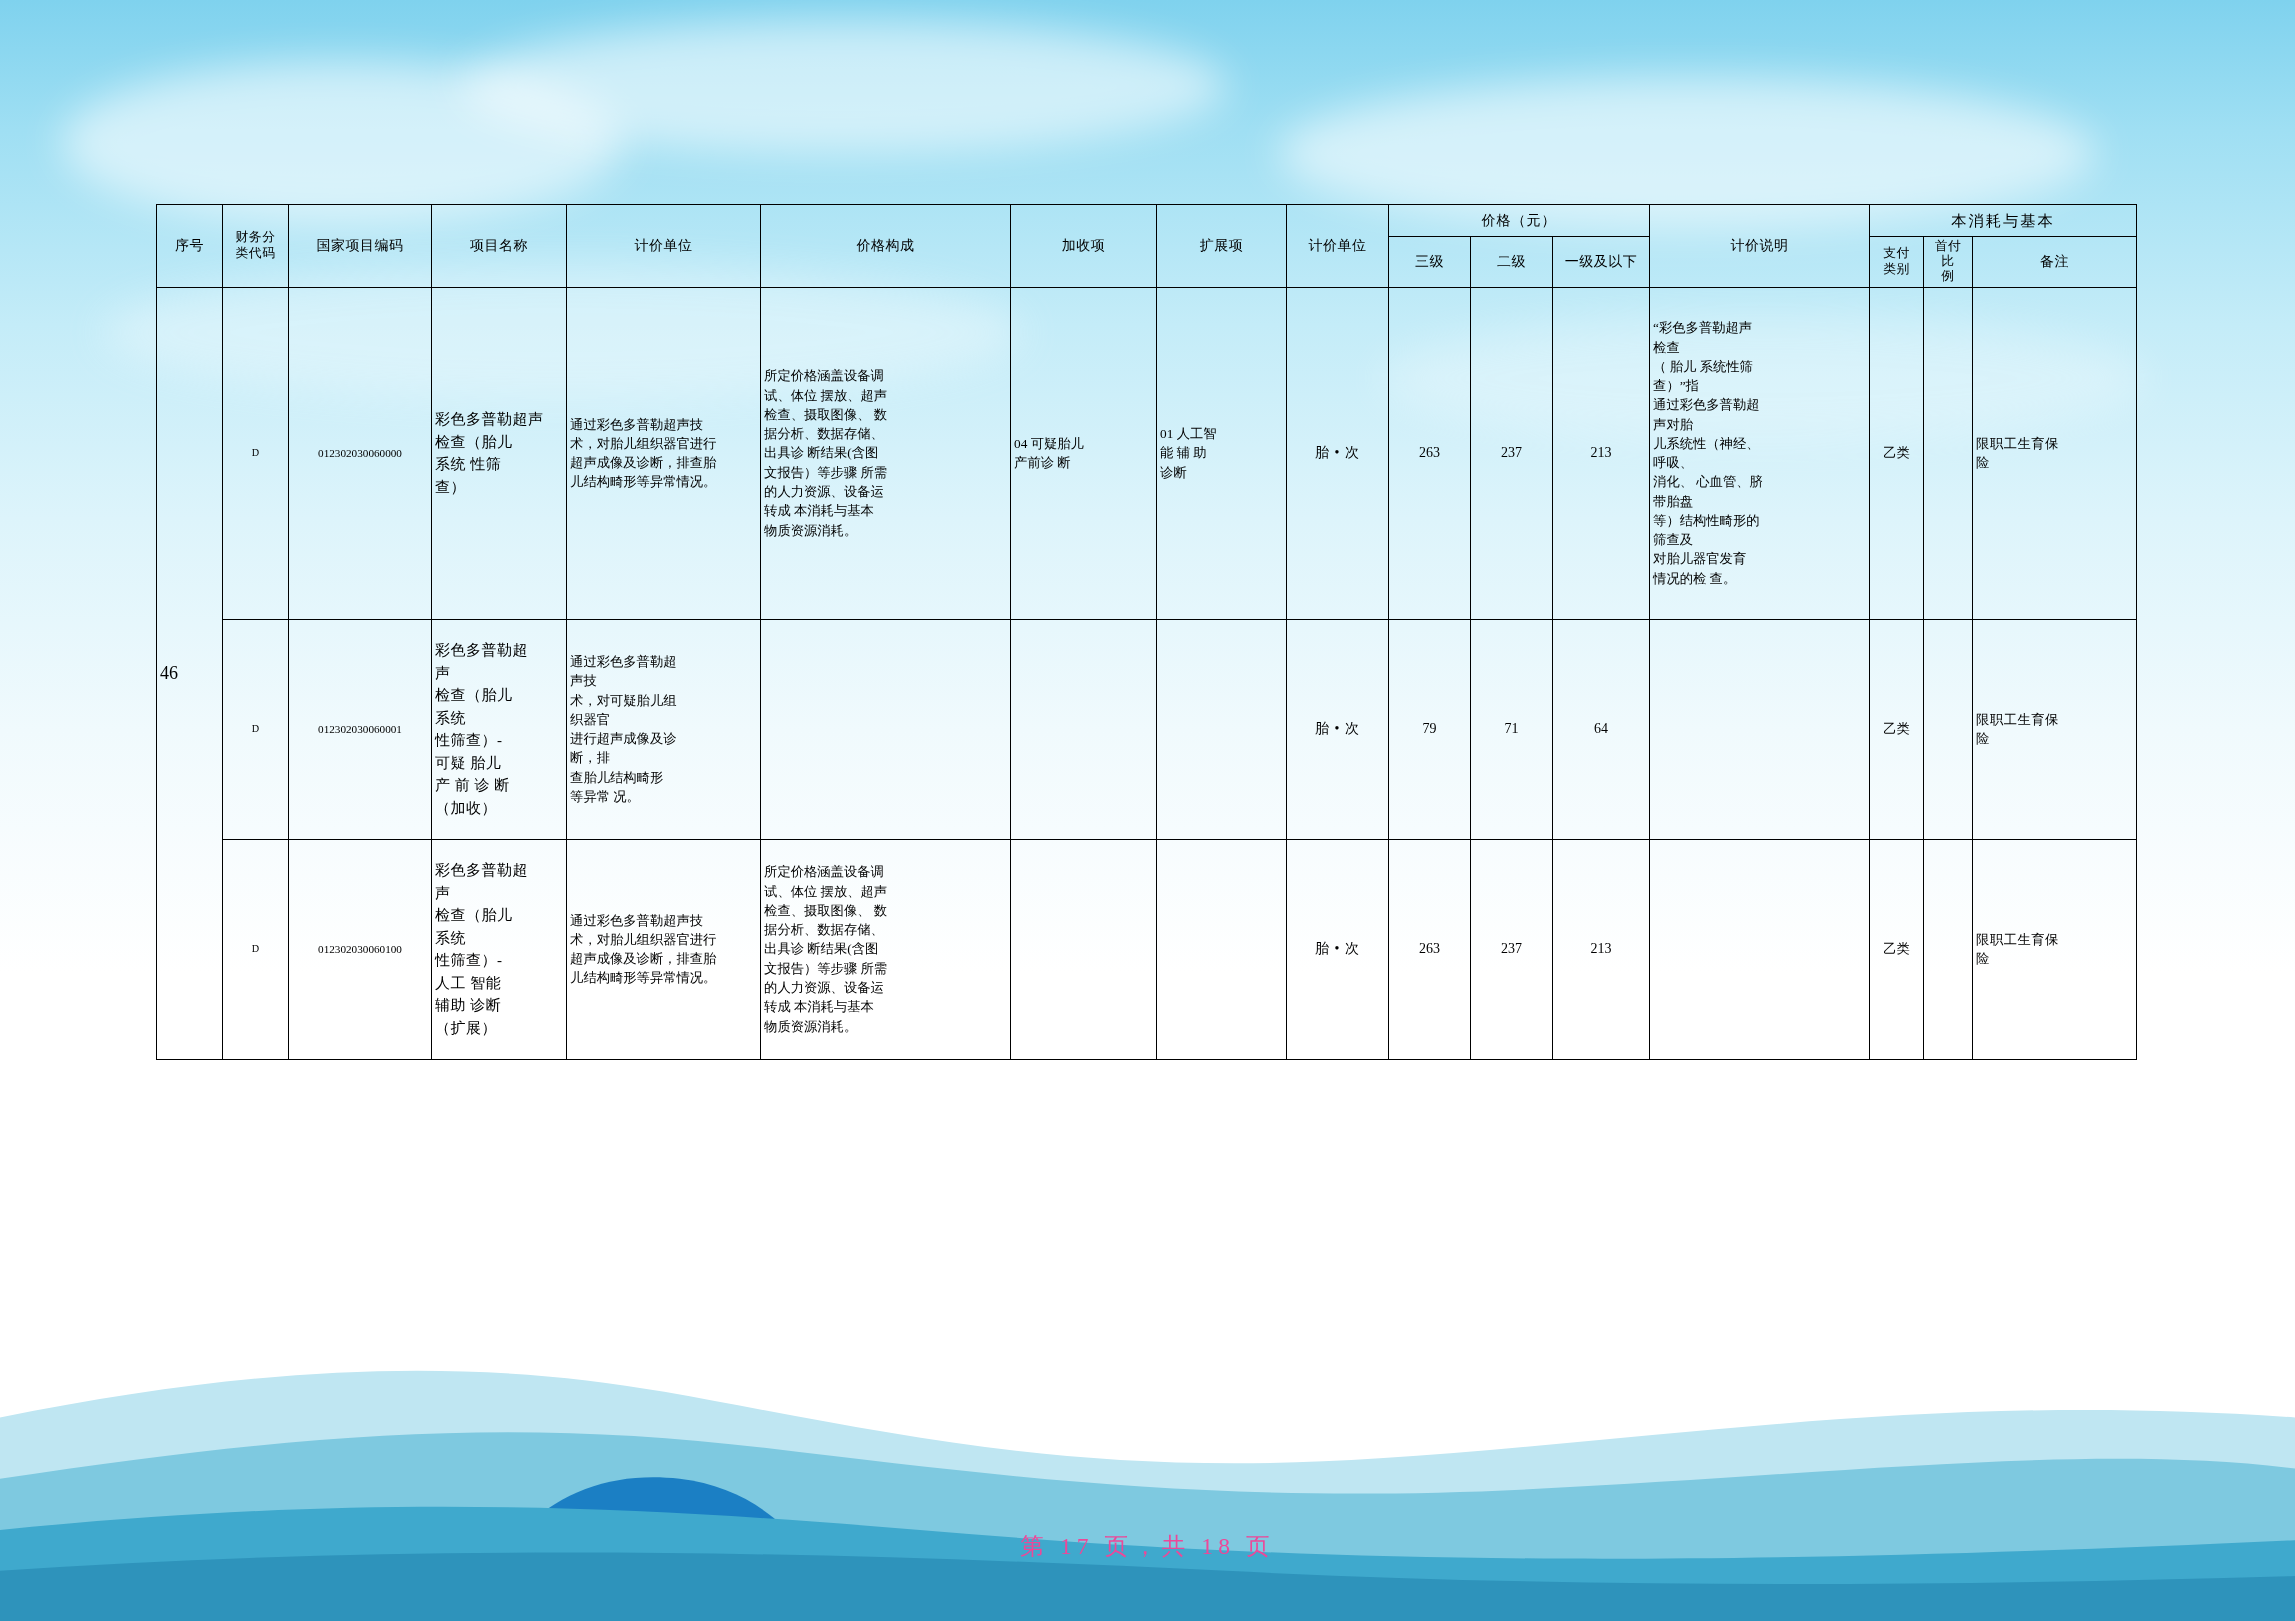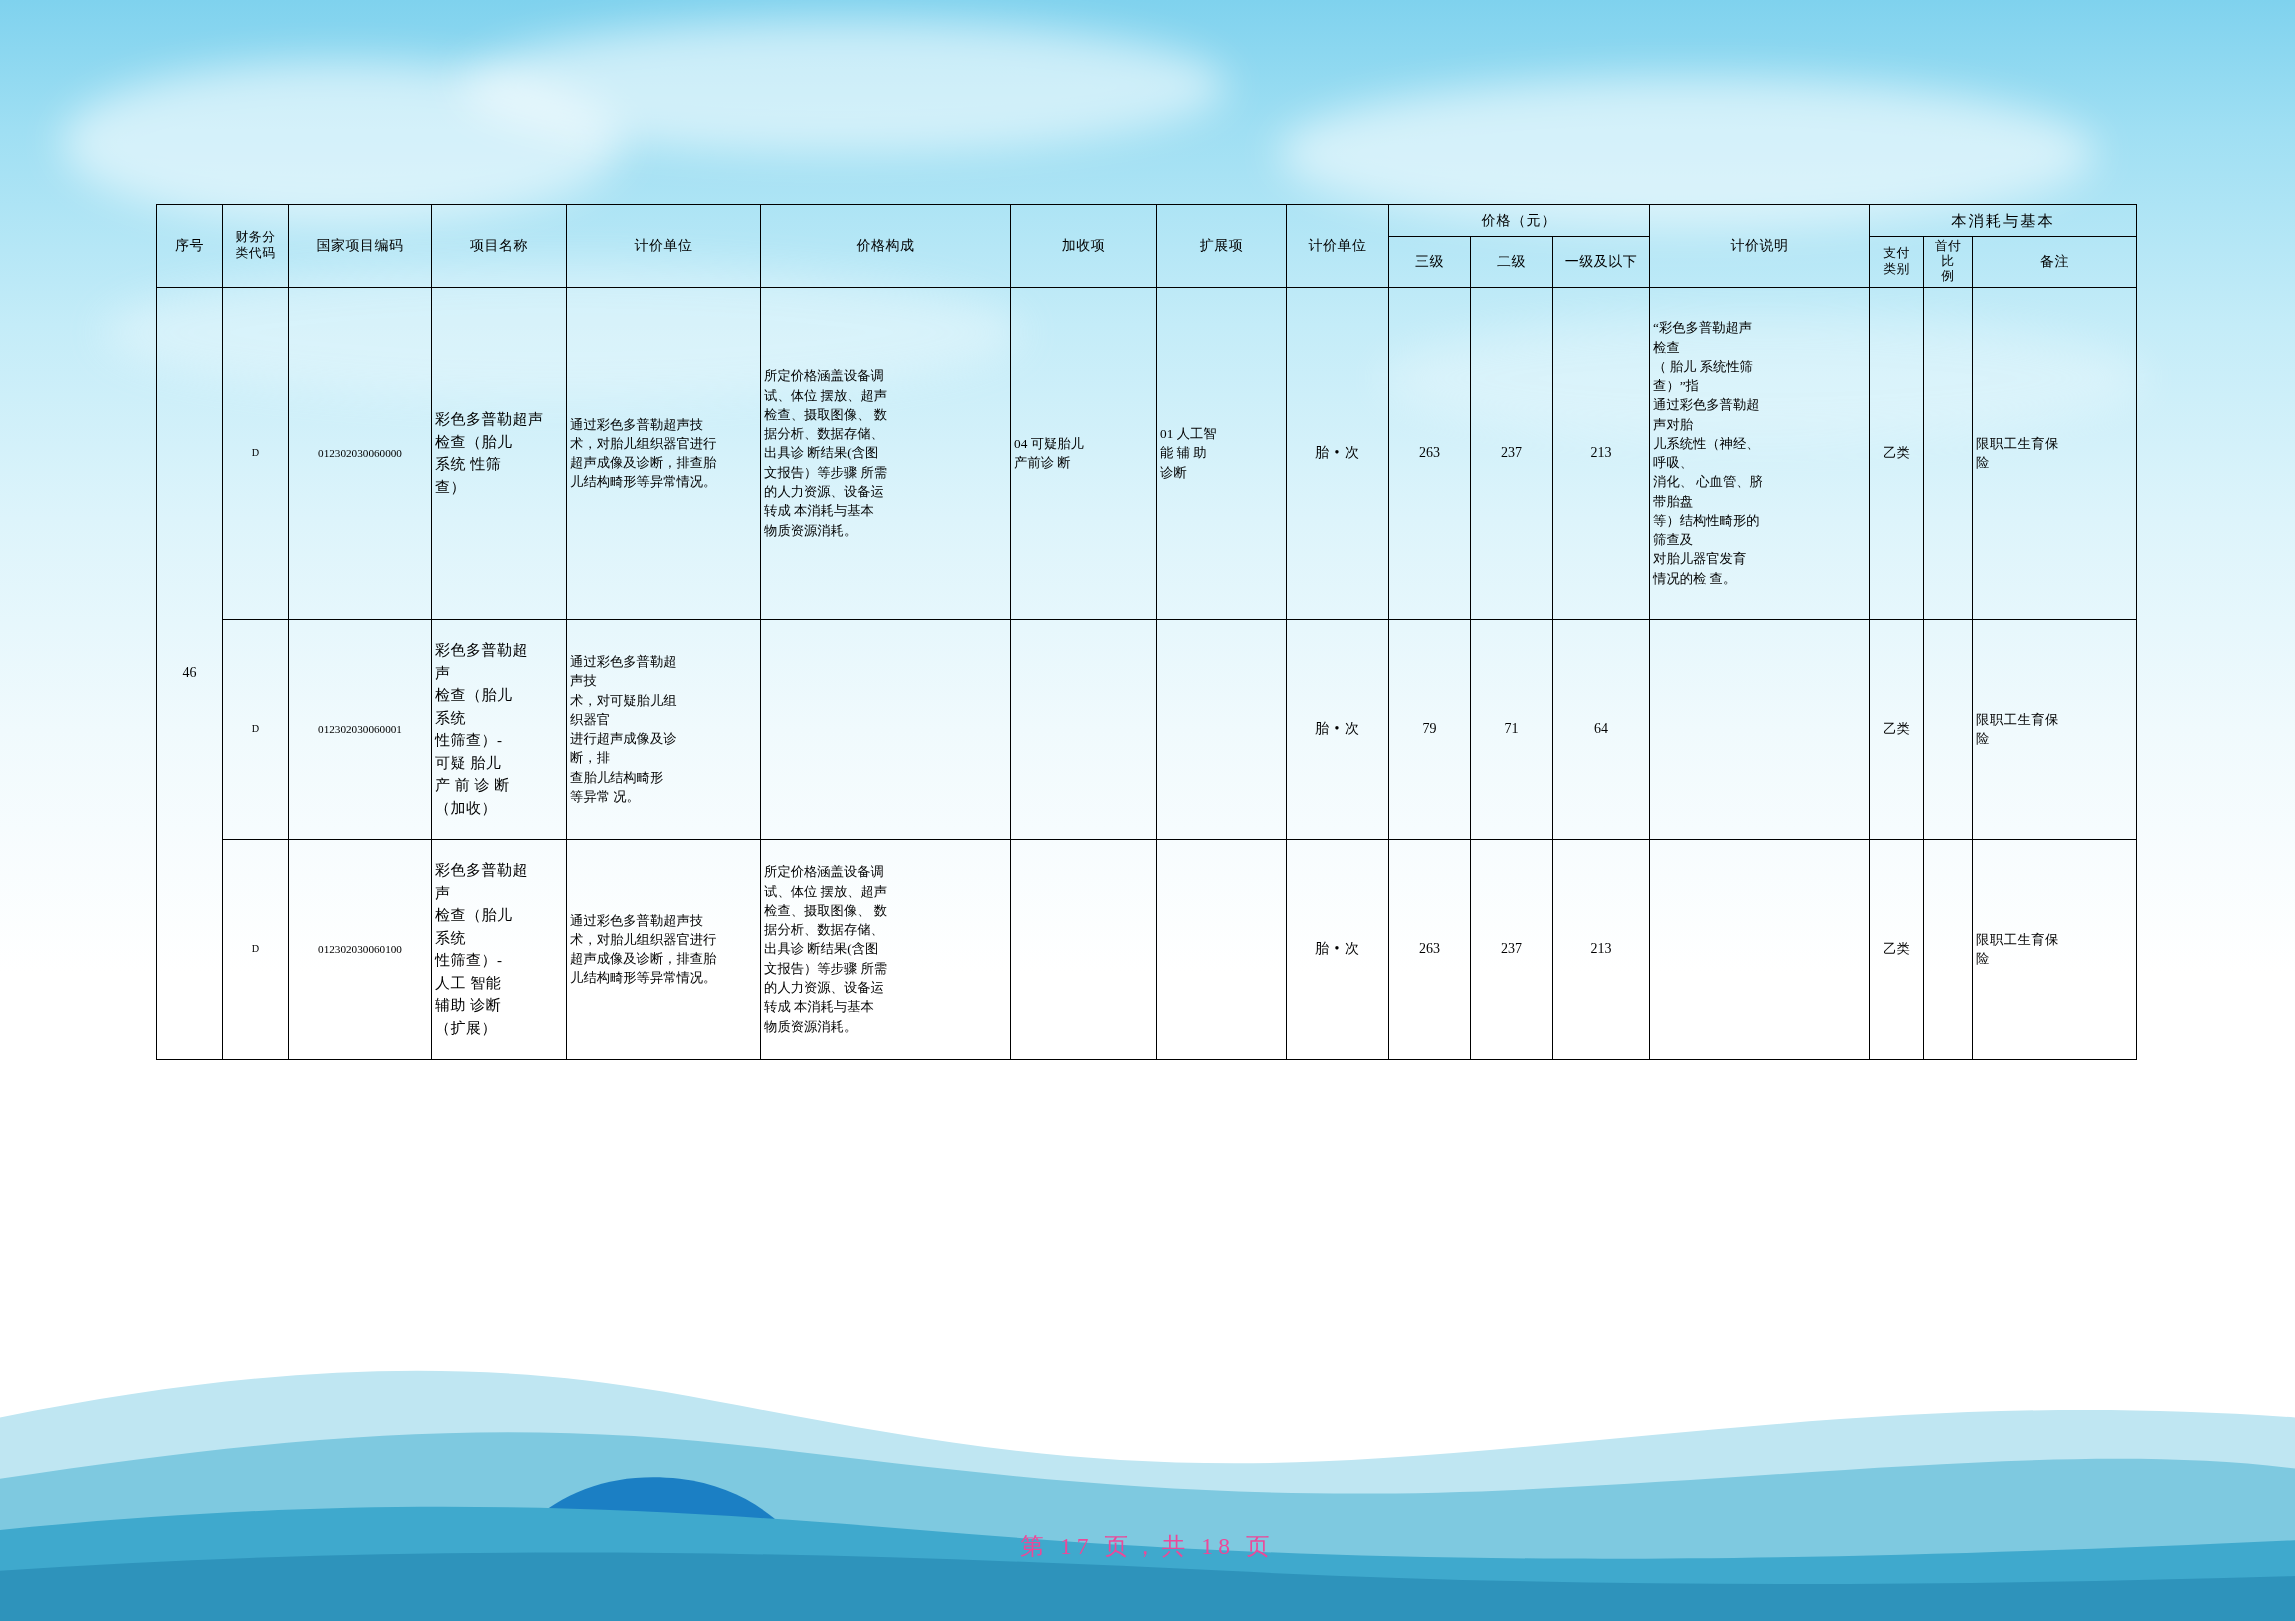--- a/index.html
+++ b/index.html
@@ -112,21 +112,21 @@
     letter-spacing: 1px;
   }
 
   tbody td {
     font-size: 13.3px;
     line-height: 1.45;
   }
   td.ctr      { text-align: center; }
   td.code     { text-align: center; font-size: 11.2px; font-family: "Liberation Serif", serif; }
   td.fin      { text-align: center; font-size: 10.2px; }
-  td.seq      { text-align: center; font-size: 14px; vertical-align: middle; margin-top: 30px; }
+  td.seq      { text-align: left; font-size: 18px; vertical-align: middle; margin-top: 30px; }
   td.name     { text-align: left;   font-size: 15px; letter-spacing: 0.5px; line-height: 1.5; }
   td.txt      { text-align: left;   font-size: 13.3px; line-height: 1.45; }
   td.num      { text-align: center; font-size: 14px; }
   td.unit     { text-align: center; font-size: 14px; letter-spacing: 1px; }
   td.note     { text-align: left;   font-size: 13.3px; line-height: 1.45; }
   td.remark   { text-align: left;   font-size: 13.3px; line-height: 1.45; letter-spacing: 0.5px;}
   td.paytype  { text-align: center; font-size: 13.3px; line-height: 1.3; }
 
   .cellwrap { white-space: pre-line; }
 

